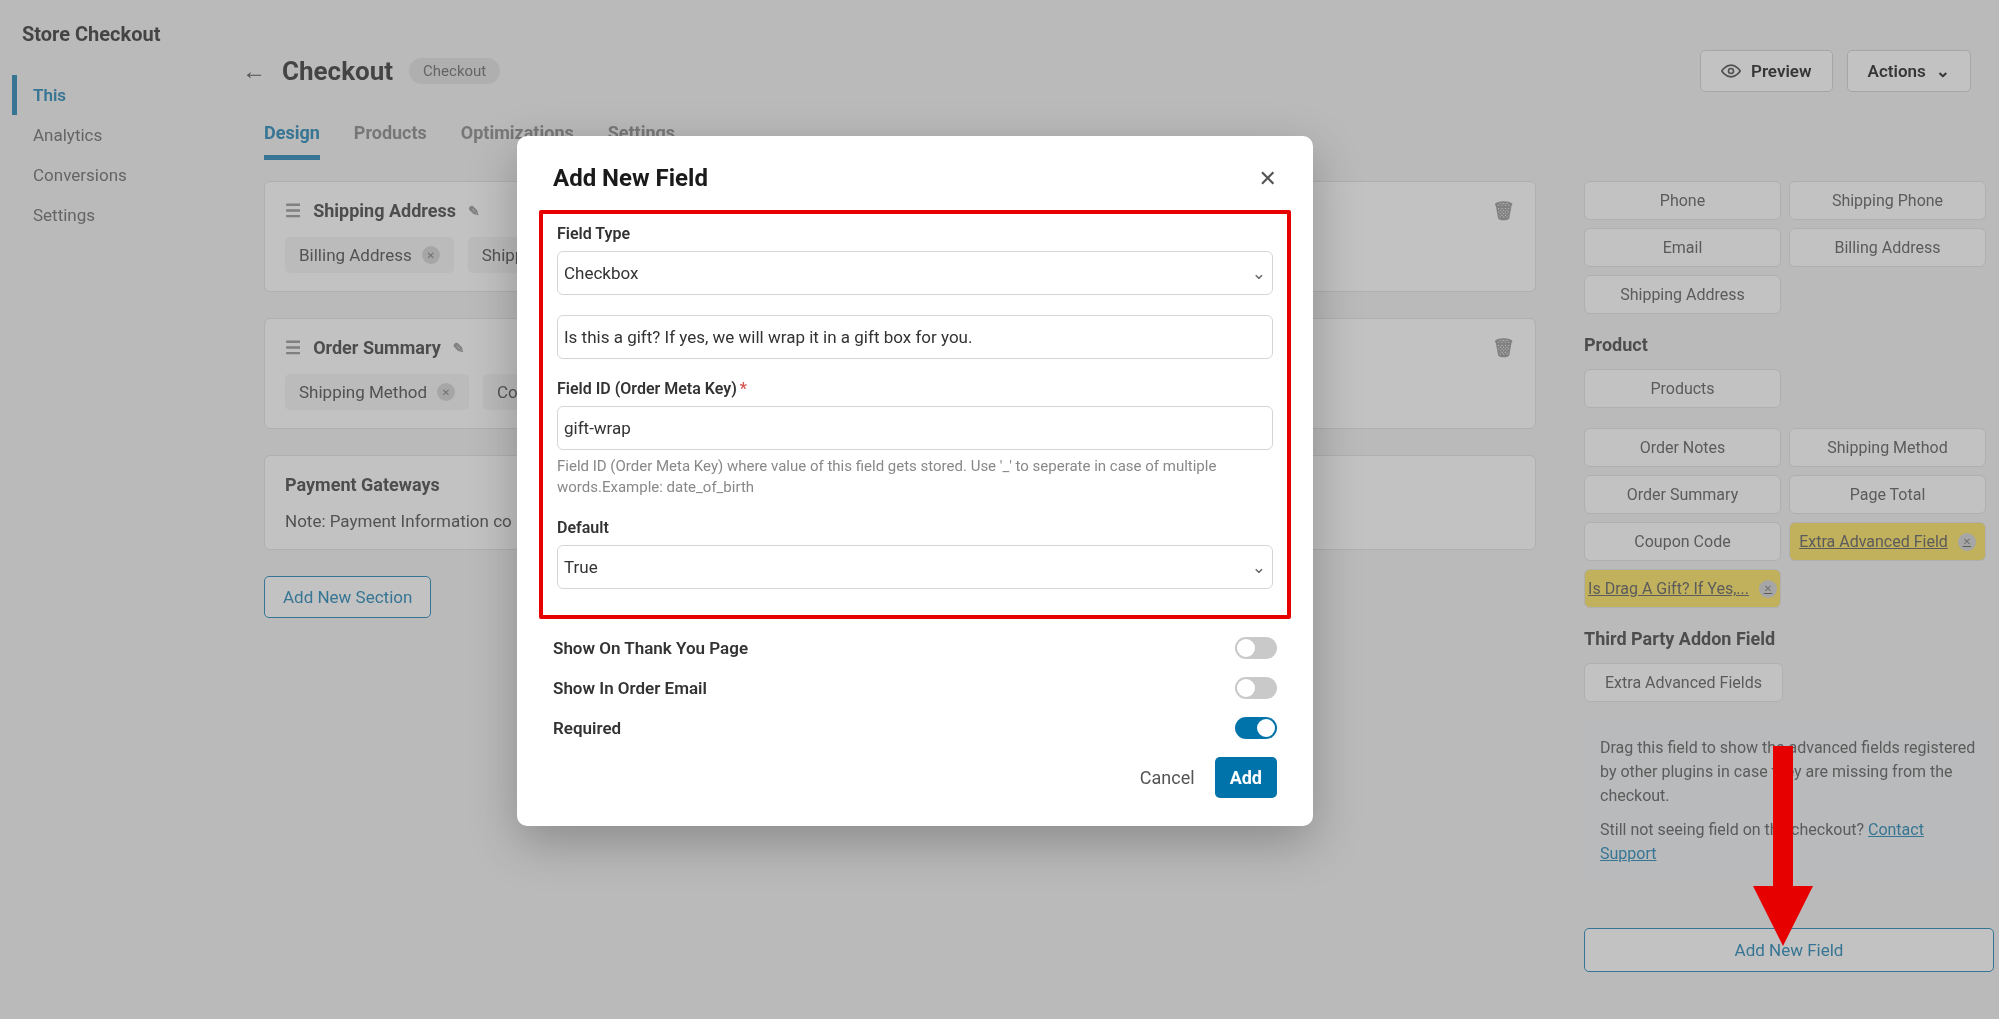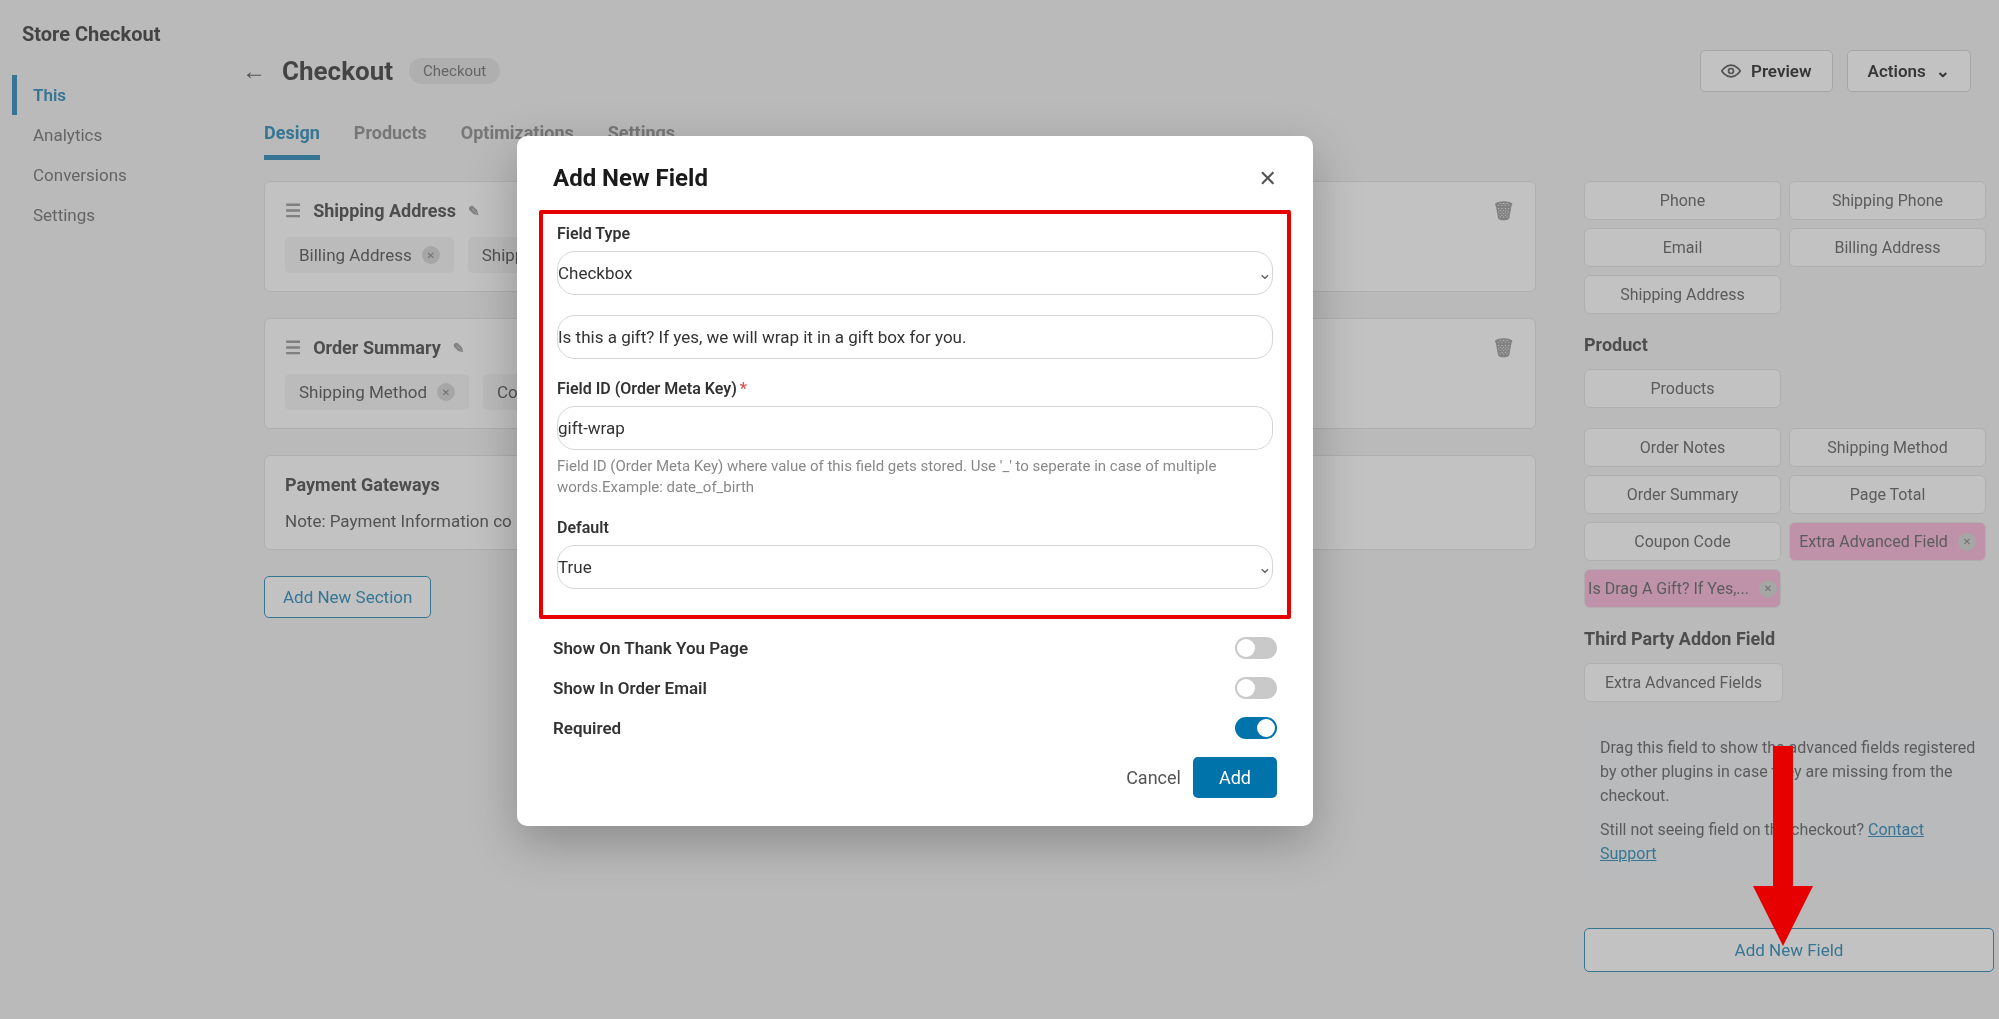--- a/index.html
+++ b/index.html
@@ -31,48 +31,48 @@
 .chip-x { width: 18px; height: 18px; border-radius: 50%; background: #ccc; color: #666; display: inline-flex; align-items: center; justify-content: center; font-size: 10px; }
 .plain-card { background: #fff; border: 1px solid #ddd; border-radius: 6px; padding: 18px 20px; margin-bottom: 26px; }
 .plain-title { font-size: 18px; font-weight: 700; color: #2a2a2a; margin-bottom: 16px; }
 .plain-note { font-size: 17px; color: #333; }
 .add-section-btn { border: 1px solid #0073aa; color: #0073aa; background: #fff; border-radius: 5px; padding: 10px 18px; font-size: 17px; font-weight: 400; cursor: pointer; }
 .rightbar { width: 410px; }
 .field-grid { display: flex; flex-wrap: wrap; gap: 8px; margin-bottom: 20px; }
 .field-pill { background: #fff; border: 1px solid #ddd; border-radius: 6px; padding: 9px 0; text-align: center; font-size: 16px; color: #444; flex: 0 0 auto; }
 .field-pill.half { width: 197px; }
 .field-pill.full { width: 197px; }
-.field-pill.chipish { background: #f9a8d4; display: flex; align-items: center; justify-content: center; gap: 10px; }
+.field-pill.chipish { background: #fde047; display: flex; align-items: center; justify-content: center; gap: 10px; text-decoration: underline; }
 .right-heading { font-size: 18px; font-weight: 700; color: #2a2a2a; margin-bottom: 14px; }
 .note-box { background: #eef0f2; border-radius: 4px; padding: 14px 16px; font-size: 16px; color: #444; line-height: 1.5; margin-bottom: 18px; }
 .note-box a { color: #0073aa; text-decoration: underline; }
 .add-field-btn { width: 100%; border: 1px solid #0073aa; color: #0073aa; background: #fff; border-radius: 5px; padding: 11px 0; font-size: 17px; text-align: center; cursor: pointer; }
 .overlay { position: absolute; inset: 0; background: rgba(120,120,120,0.45); }
 .modal { position: absolute; left: 517px; top: 136px; width: 796px; background: #fff; border-radius: 10px; box-shadow: 0 16px 48px rgba(0,0,0,0.25); padding: 28px 36px 28px 36px; }
 .modal-title-row { display: flex; align-items: center; margin-bottom: 18px; }
 .modal-title { font-size: 24px; font-weight: 700; color: #1a1a1a; }
 .modal-close { margin-left: auto; font-size: 22px; color: #555; cursor: pointer; }
 .highlight-box { border: 4px solid #e60000; border-radius: 2px; margin: 0 -14px 18px -14px; padding: 10px 14px 22px 14px; }
 .form-label { font-size: 16px; font-weight: 600; color: #333; margin-bottom: 8px; display: block; }
 .req-star { color: #d9534f; margin-left: 3px; }
-.form-select, .form-input { width: 100%; border: 1px solid #d5d5d5; border-radius: 18px; padding: 11px 0; font-size: 17px; color: #333; background: #fff; display: flex; align-items: center; }
+.form-select, .form-input { width: 100%; border: 1px solid #d5d5d5; border-radius: 6px; padding: 11px 6px; font-size: 17px; color: #333; background: #fff; display: flex; align-items: center; }
 .form-select .chev { margin-left: auto; color: #666; }
 .form-group { margin-bottom: 20px; }
 .helper-text { font-size: 15px; color: #888; margin-top: 6px; line-height: 1.4; }
 .toggle-row { display: flex; align-items: center; margin-bottom: 18px; }
 .toggle-label { font-size: 17px; font-weight: 600; color: #333; }
 .toggle { margin-left: auto; width: 42px; height: 22px; border-radius: 12px; position: relative; cursor: pointer; }
 .toggle.off { background: #c9c9c9; }
 .toggle.on { background: #0073aa; }
 .toggle .knob { position: absolute; top: 2px; width: 18px; height: 18px; background: #fff; border-radius: 50%; }
 .toggle.off .knob { left: 2px; }
 .toggle.on .knob { right: 2px; }
-.modal-actions { display: flex; gap: 12px; justify-content: flex-end; margin-top: 6px; }
+.modal-actions { display: flex; gap: 20px; justify-content: flex-end; margin-top: 6px; }
 .btn-cancel { background: none; border: none; font-size: 18px; color: #555; cursor: pointer; }
-.btn-add { background: #0073aa; color: #fff; border: none; border-radius: 5px; padding: 10px 26px; font-size: 18px; font-weight: 400; cursor: pointer; }
+.btn-add { background: #0073aa; color: #fff; border: none; border-radius: 5px; padding: 10px 15px; font-size: 18px; font-weight: 700; cursor: pointer; }
 .eye-svg { width: 20px; height: 20px; }
 .red-arrow { position: absolute; left: 1753px; top: 746px; pointer-events: none; }
 </style>
 </head>
 <body>
 
 <div class="page-bg">
   <div class="page-content">
     <div class="store-title">Store Checkout</div>
 

